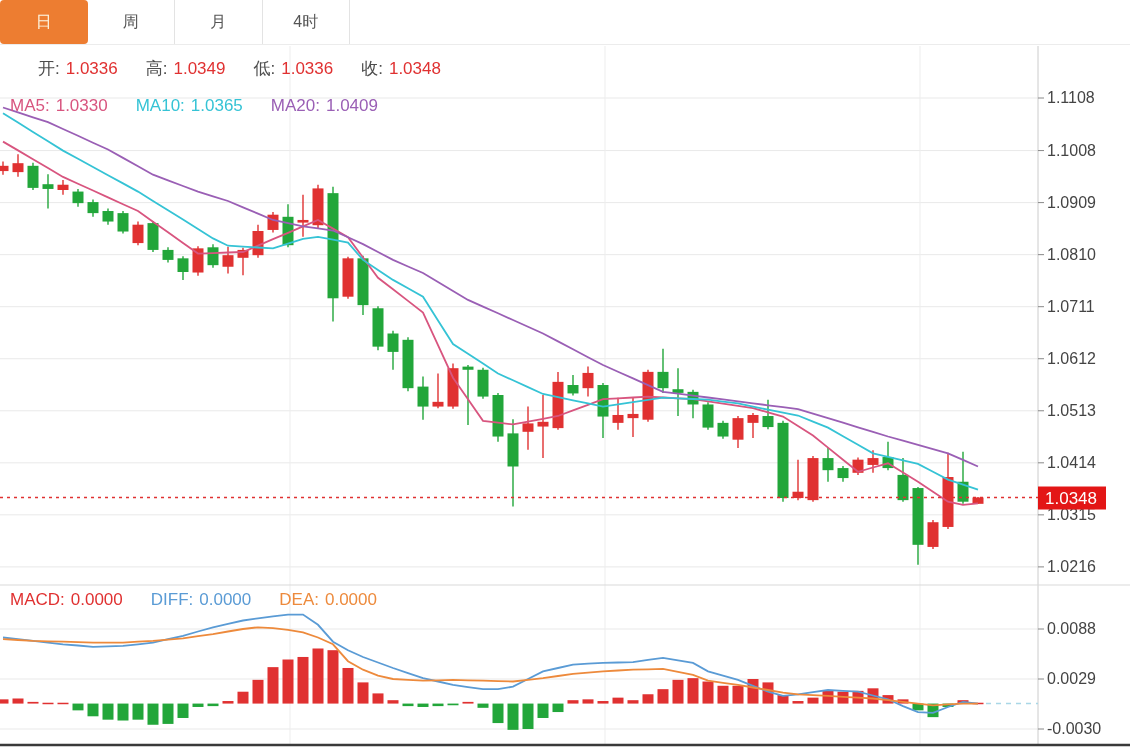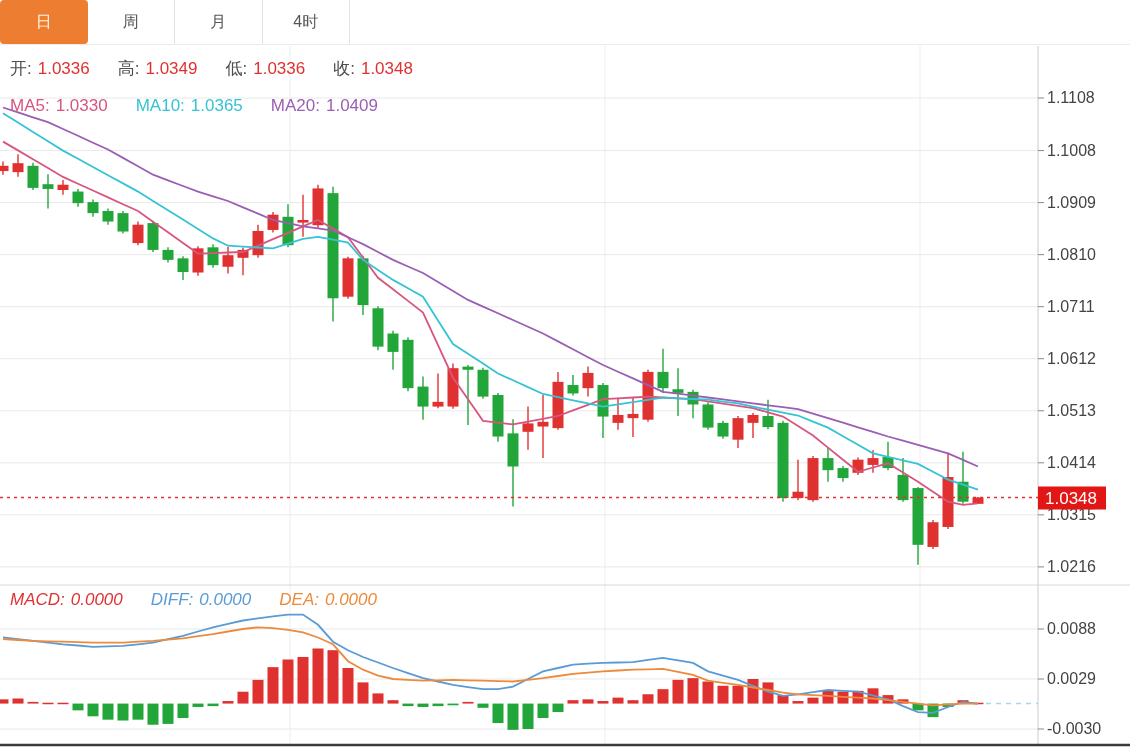--- a/index.html
+++ b/index.html
@@ -7,23 +7,23 @@
   #app{position:relative;width:1130px;height:747px;background:#fff;overflow:hidden;border-right:1px solid #e5e5e5;}
   
   #tabbar{position:absolute;left:0;top:0;width:1130px;height:44px;display:flex;background:#fff;border-bottom:1px solid #ececec;z-index:5;}
   .tab{width:87.5px;height:44px;box-sizing:border-box;border-right:1px solid #e3e3e3;display:flex;align-items:center;justify-content:center;font-size:16px;color:#555;cursor:pointer;background:#fff;}
   .tab.active{background:#ed7d31;color:#fdf6e3;border-radius:4px;border-right:none;}
   
   #chart{position:absolute;left:0;top:0;z-index:1;}
   #chart text{font-family:"Liberation Sans","DejaVu Sans",sans-serif;}
   
   .legend{position:absolute;left:10px;z-index:6;font-size:17px;white-space:nowrap;}
-  #legend-ohlc{top:57px;}
+  #legend-ohlc{top:57px;margin-left:28px;}
   #legend-ma{top:96px;}
-  #legend-macd{top:590px;font-style:italic;}
+  #legend-macd{top:590px;}
   .legend span{margin-right:6px;}
   .legend .grp{margin-right:22px;}
 </style>
 </head>
 <body>
 
 <div id="app">
   <div id="tabbar">
       <div class="tab active">日</div>
       <div class="tab">周</div>

